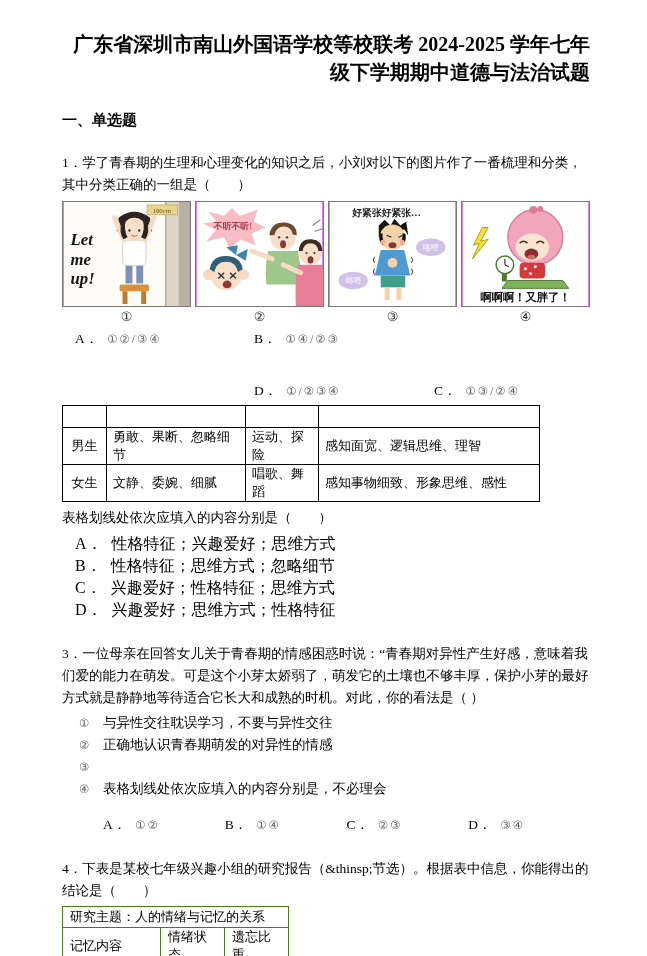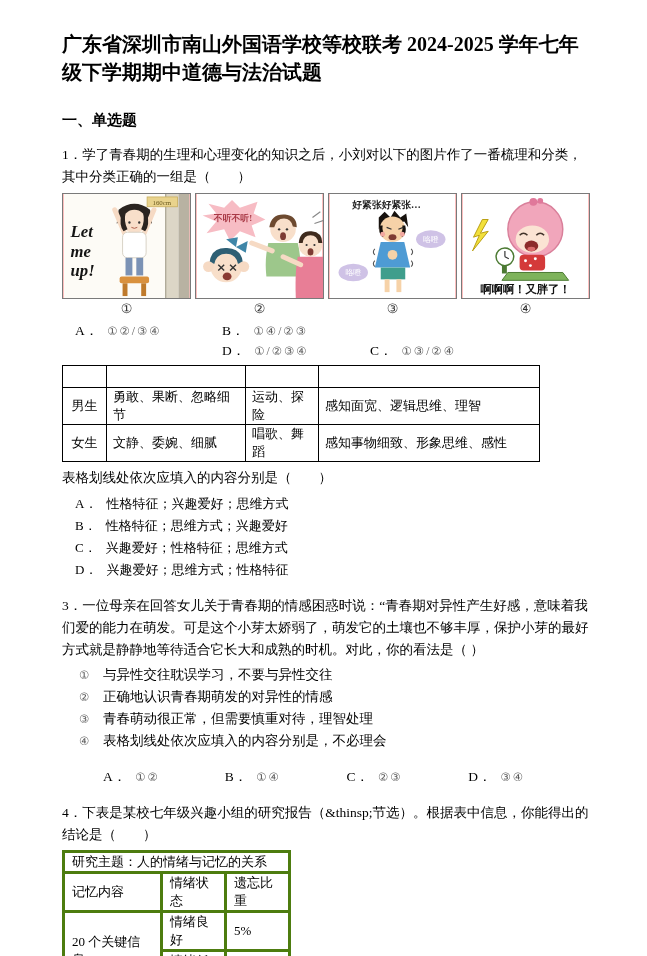--- a/index.html
+++ b/index.html
@@ -1,56 +1,56 @@
 <!DOCTYPE html>
 <html><head>
 <meta charset="utf-8">
 <style>
   * { margin:0; padding:0; box-sizing:border-box; }
   html,body { background:#fff; }
   body { width:647px; height:956px; overflow:hidden;
          font-family:"Liberation Serif","DejaVu Serif",serif; color:#000; }
   .page { width:647px; height:956px; background:#fff; padding:30px 57px 0 62px; }
 
-  .title { font-size:20px; font-weight:bold; text-align:left; line-height:28px; }
+  .title { font-size:20px; font-weight:bold; text-align:right; line-height:28px; }
   .section-heading { font-size:15px; font-weight:bold; margin-top:25px; }
-  .qtext { font-size:13.5px; line-height:22px; margin-top:14px; }
+  .qtext { font-size:13.5px; line-height:22px; margin-top:22px; }
 
   .comic-row { display:flex; gap:4px; margin-top:5px; }
-  .panel { flex:1; height:106px; border:1px solid #7a7a7a; background:#fca5a5; overflow:hidden; }
+  .panel { flex:1; height:106px; border:1px solid #7a7a7a; background:#d946ef; overflow:hidden; }
   .panel svg { display:block; width:100%; height:100%; }
   .panel-labels { display:flex; gap:4px; margin-top:2px; }
   .panel-labels span { flex:1; text-align:center; font-size:13px; color:#333; }
 
   .q1-opts { display:grid; grid-template-columns:147px 148px 1fr; padding-left:13px;
-             font-size:13.5px; line-height:19px; margin-top:4px; }
+             font-size:13.5px; line-height:19px; margin-top:4px;gap:32px; }
   .q1-opts .opt-d { grid-column:2; }
 
   .opt-label { margin-right:9px; }
   .circ { color:#595959; font-size:11.5px; letter-spacing:2px; }
 
   .table-q2 { border-collapse:collapse; margin-top:4px; }
   .table-q2 td { border:1px solid #000; font-size:13px; height:22px; padding:0 6px; }
   .table-q2 td.c0 { width:44px; text-align:center; padding:0 2px; }
   .table-q2 td.c1 { width:139px; }
   .table-q2 td.c2 { width:73px; }
   .table-q2 td.c3 { width:221px; }
 
   .opt-lines { margin-top:4px; }
-  .opt-line { font-size:13px; line-height:22px; padding-left:13px; }
+  .opt-line { font-size:16px; line-height:22px; padding-left:13px; }
 
   .stmts { margin-top:3px; }
   .stmt { display:flex; padding-left:17px; font-size:13.5px; line-height:22px; }
   .stmt .circ { width:24px; letter-spacing:0; }
 
   .q3-opts { display:flex; padding-left:41px; font-size:13.5px; line-height:22px; margin-top:14px; }
   .q3-opts .opt { width:135px; }
 
   .table-q4 { border-collapse:collapse; margin-top:4px; }
-  .table-q4 td { border:3px solid #4d7c0f; font-size:13px; height:21px; padding:0 7px; }
+  .table-q4 td { border:1px solid #4d7c0f; font-size:13px; height:21px; padding:0 7px; }
   .table-q4 td.h0 { width:98px; }
   .table-q4 td.h1 { width:64px; }
   .table-q4 td.h2 { width:64px; }
 </style>
 </head>
 <body>
 
 <div class="page">
 
   <h1 class="title">广东省深圳市南山外国语学校等校联考 2024-2025 学年七年级下学期期中道德与法治试题</h1>
@@ -208,39 +208,38 @@
       <td class="c2">唱歌、舞蹈</td>
       <td class="c3">感知事物细致、形象思维、感性</td>
     </tr>
   </tbody>
     </table>
 
   <p class="qtext" style="margin-top:5px">表格划线处依次应填入的内容分别是（　　）</p>
 
   <div class="opt-lines">
     <div class="opt-line"><span class="opt-label">A．</span><span>性格特征；兴趣爱好；思维方式</span></div>
-    <div class="opt-line"><span class="opt-label">B．</span><span>性格特征；思维方式；兴趣爱好</span></div>
+    <div class="opt-line"><span class="opt-label">B．</span><span>性格特征；思维方式；忽略细节</span></div>
     <div class="opt-line"><span class="opt-label">C．</span><span>兴趣爱好；性格特征；思维方式</span></div>
     <div class="opt-line"><span class="opt-label">D．</span><span>兴趣爱好；思维方式；性格特征</span></div>
   </div>
 
   <p class="qtext">3．一位母亲在回答女儿关于青春期的情感困惑时说：“青春期对异性产生好感，意味着我们爱的能力在萌发。可是这个小芽太娇弱了，萌发它的土壤也不够丰厚，保护小芽的最好方式就是静静地等待适合它长大和成熟的时机。对此，你的看法是（  ）</p>
 
   <div class="stmts">
     <div class="stmt">
         <span class="circ">①</span>
         <span>与异性交往耽误学习，不要与异性交往</span>
       </div>
     <div class="stmt">
         <span class="circ">②</span>
         <span>正确地认识青春期萌发的对异性的情感</span>
       </div>
     <div class="stmt">
         <span class="circ">③</span>
-        <span>青春萌动很正常，但需要慎重对待，理智处理</span>
       </div>
     <div class="stmt">
         <span class="circ">④</span>
         <span>表格划线处依次应填入的内容分别是，不必理会</span>
       </div>
   </div>
 
   <div class="q3-opts">
     <span class="opt"><span class="opt-label">A．</span><span class="circ">①②</span></span>
     <span class="opt"><span class="opt-label">B．</span><span class="circ">①④</span></span>

